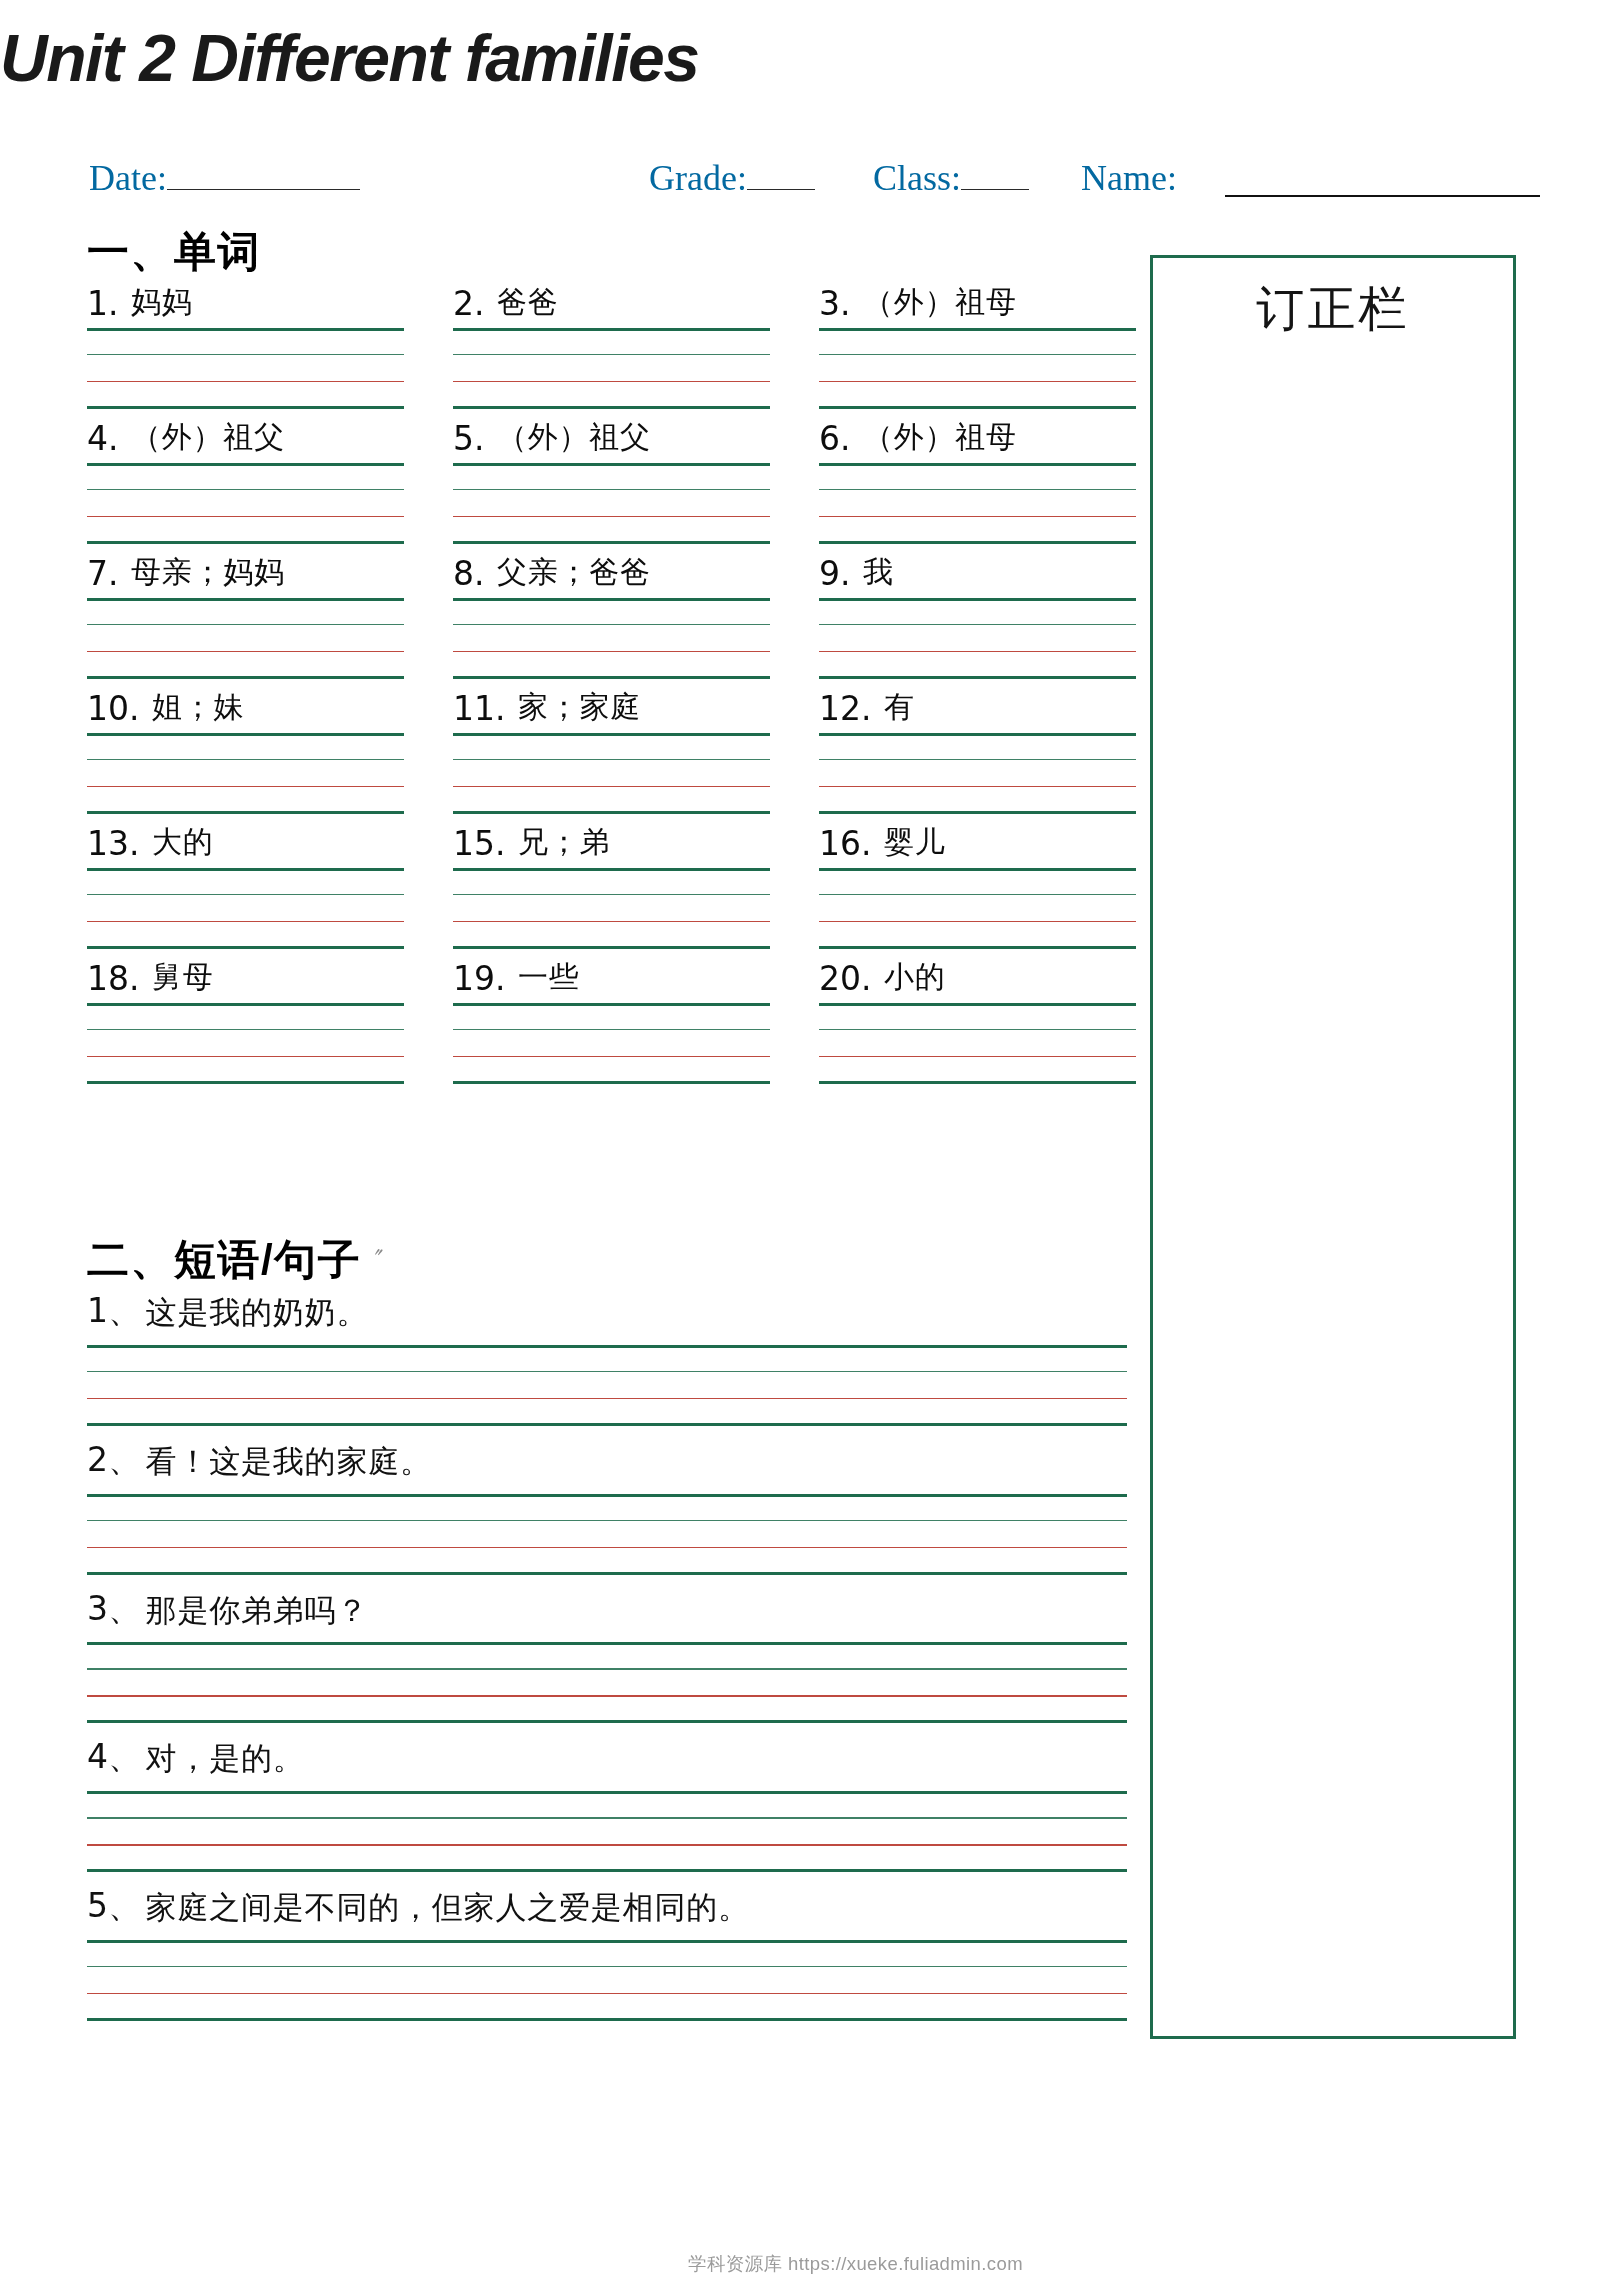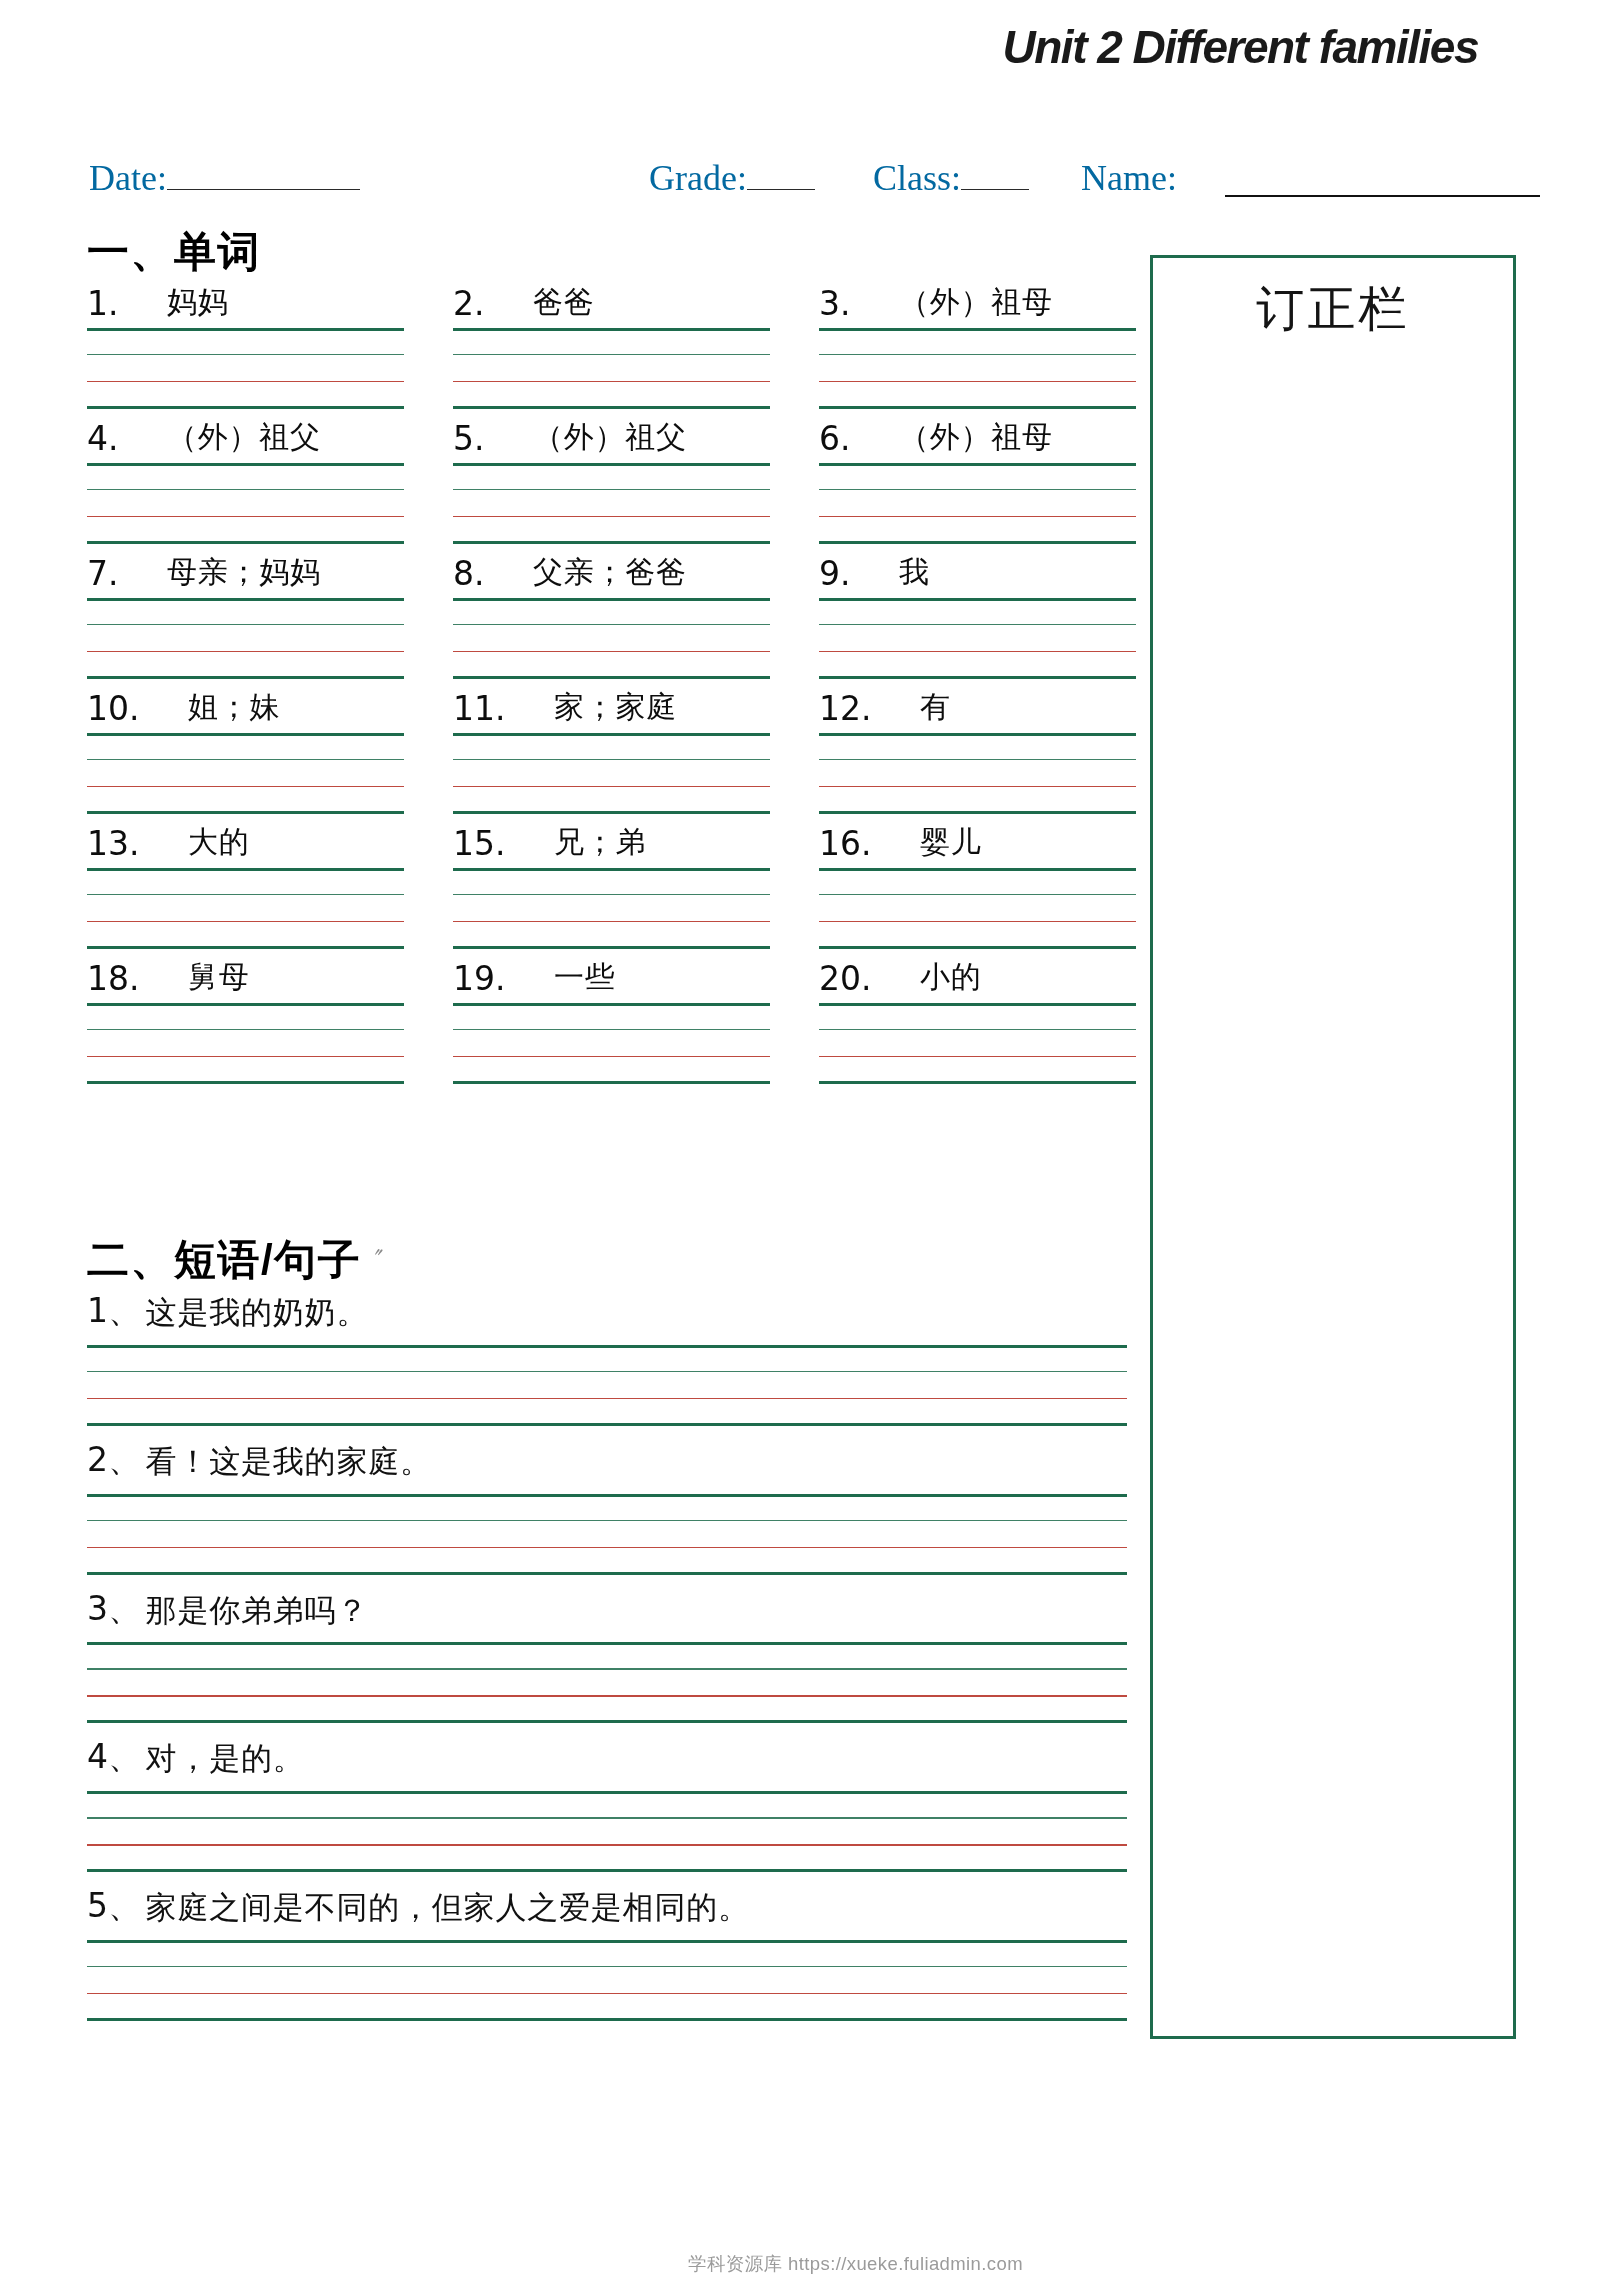--- a/index.html
+++ b/index.html
@@ -3,22 +3,22 @@
 <meta charset="utf-8">
 <style>
   html,body{margin:0;padding:0;}
   body{
     width:1623px;height:2295px;position:relative;background:#ffffff;
     font-family:"Liberation Sans",sans-serif;color:#111;overflow:hidden;
   }
 
   
   .page-title{
-    position:absolute;top:20px;left:0;width:1478px;text-align:right;
-    font-size:46px;font-style:italic;font-weight:700;letter-spacing:-1.5px;color:#1a1a1a;
+    position:absolute;top:20px;left:0;width:1478px;text-align:left;
+    font-size:66px;font-style:italic;font-weight:700;letter-spacing:-1.5px;color:#1a1a1a;
   }
 
   
   .meta-row{position:absolute;top:151px;left:0;width:1623px;height:54px;
     font-family:"Liberation Serif",serif;font-size:36px;color:#0369a1;}
   .meta-field{position:absolute;bottom:6.2px;white-space:nowrap;}
   .f-date{left:89px;}
   .f-grade{left:649px;}
   .f-class{left:873px;}
   .f-name{left:1081px;}
@@ -46,21 +46,21 @@
   .ruled .l4{top:78px;height:3.1px;background:var(--green);}
 
   
   .words-grid{
     position:absolute;top:284px;left:87px;width:1048px;
     display:grid;grid-template-columns:317px 317px 317px;column-gap:49px;
   }
   .word-item{height:135px;}
   .word-label{height:39px;display:flex;align-items:flex-end;white-space:nowrap;}
   .w-num{font-size:33px;font-family:"DejaVu Sans",sans-serif;color:#0d0d0d;margin-right:12.4px;}
-  .w-text{font-size:30px;font-family:"Liberation Serif",serif;color:#0d0d0d;letter-spacing:0.8px;margin-left:36px;}
+  .w-text{font-size:30px;font-family:"Liberation Serif",serif;color:#0d0d0d;letter-spacing:0.8px;}
 
   
   .sentences{position:absolute;top:1297px;left:87px;width:1040px;}
   .sentence-item{margin-bottom:20px;}
   .s-label{height:37px;display:flex;align-items:flex-end;margin-bottom:10.8px;white-space:nowrap;}
   .s-num{font-size:33px;font-family:"DejaVu Sans",sans-serif;margin-right:4.6px;}
   .s-text{font-size:31px;font-family:"Liberation Serif",serif;letter-spacing:0.8px;}
 
   
   .correction-box{

